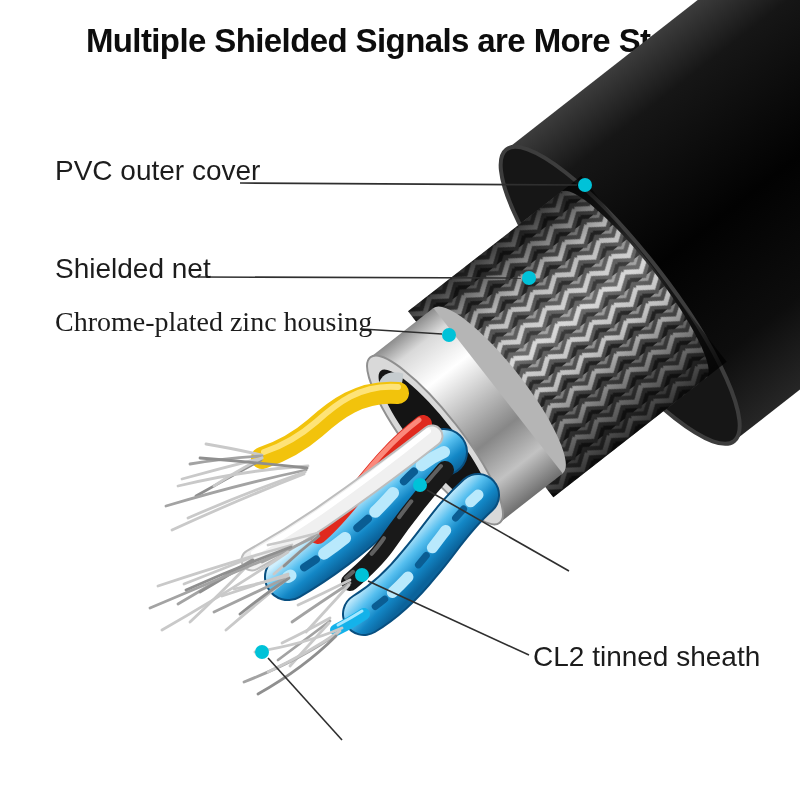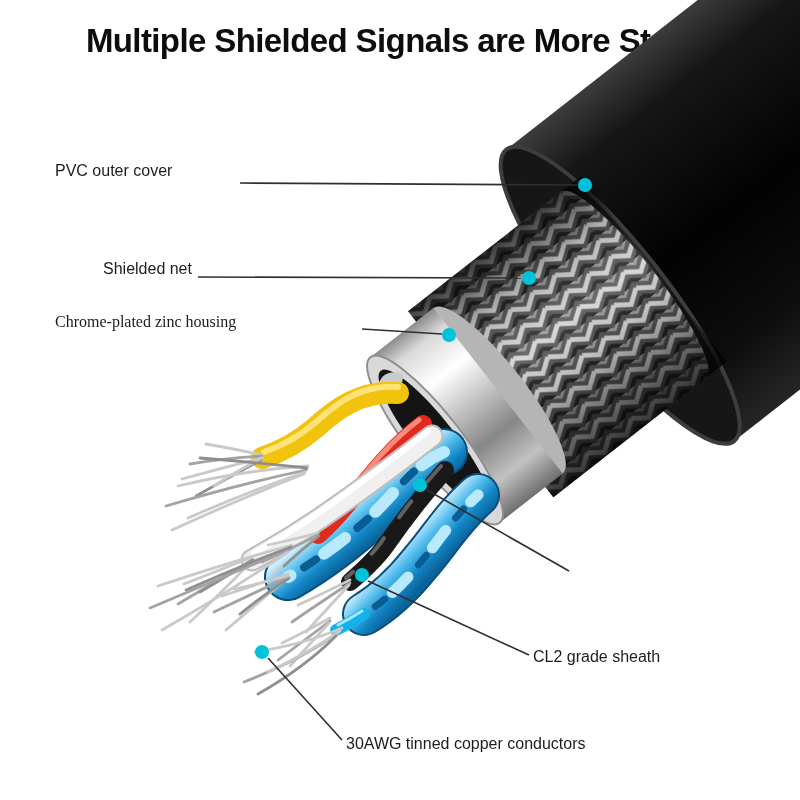--- a/index.html
+++ b/index.html
@@ -1,23 +1,23 @@
 <!DOCTYPE html>
 <html><head>
 <meta charset="utf-8">
 <style>
   html,body{margin:0;padding:0;background:#ffffff;}
   body{width:800px;height:800px;font-family:"Liberation Sans", sans-serif;}
   .stage{position:relative;width:800px;height:800px;overflow:hidden;background:#ffffff;}
   .title{position:absolute;top:22px;left:50%;transform:translateX(-50%);margin:0;
          font-size:33px;font-weight:bold;color:#0d0d0d;white-space:nowrap;letter-spacing:-0.6px;}
   .illus{position:absolute;inset:0;}
-  .label{position:absolute;font-size:16px;line-height:26px;color:#1c1c1c;white-space:nowrap;}
+  .label{position:absolute;font-size:28px;line-height:26px;color:#1c1c1c;white-space:nowrap;}
   .lbl-pvc{left:55px;top:158px;}
-  .lbl-shielded{left:55px;top:256px;margin-left:48px;}
+  .lbl-shielded{left:55px;top:256px;}
   .lbl-chrome{left:55px;top:309px;font-family:Liberation Serif, serif;}
   .lbl-aluminum{left:575px;top:561px;}
   .lbl-cl2{left:533px;top:644px;}
   .lbl-conductors{left:346px;top:731px;}
 </style>
 </head>
 <body>
 
 <div class="stage">
 
@@ -214,16 +214,15 @@
       <circle cx="449" cy="335" r="7"></circle>
       <circle cx="420" cy="485" r="7"></circle>
       <circle cx="362" cy="575" r="7"></circle>
       <circle cx="262" cy="652" r="7"></circle>
     </g>
   </svg>
 
   <div class="label lbl-pvc">PVC outer cover</div>
   <div class="label lbl-shielded">Shielded net</div>
   <div class="label lbl-chrome">Chrome-plated zinc housing</div>
-  <div class="label lbl-cl2">CL2 grade sheath</div>
-  <div class="label lbl-conductors">30AWG tinned copper conductors</div>
+  <div class="label lbl-cl2">CL2 tinned sheath</div>
 
 </div>
 
 </body></html>

